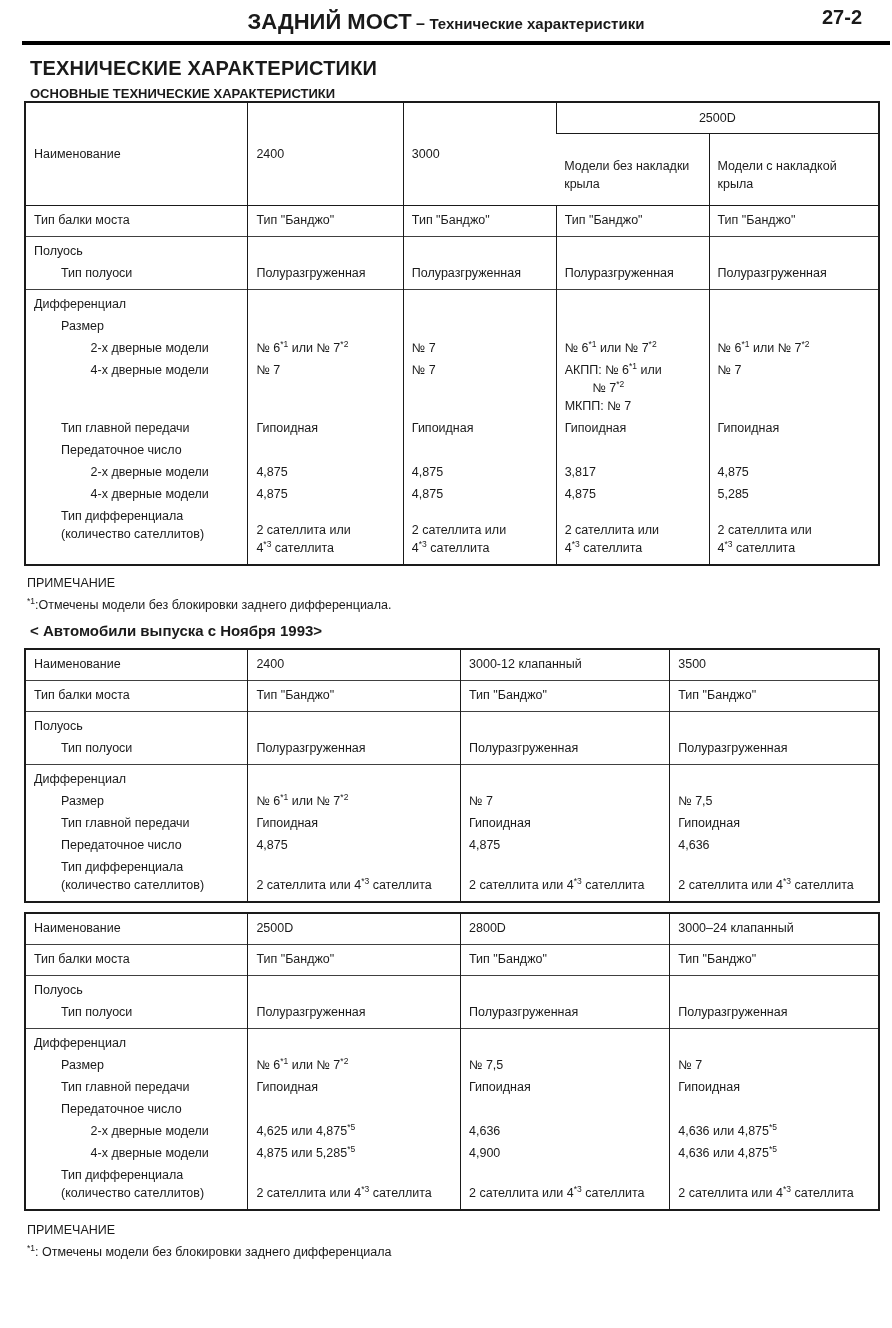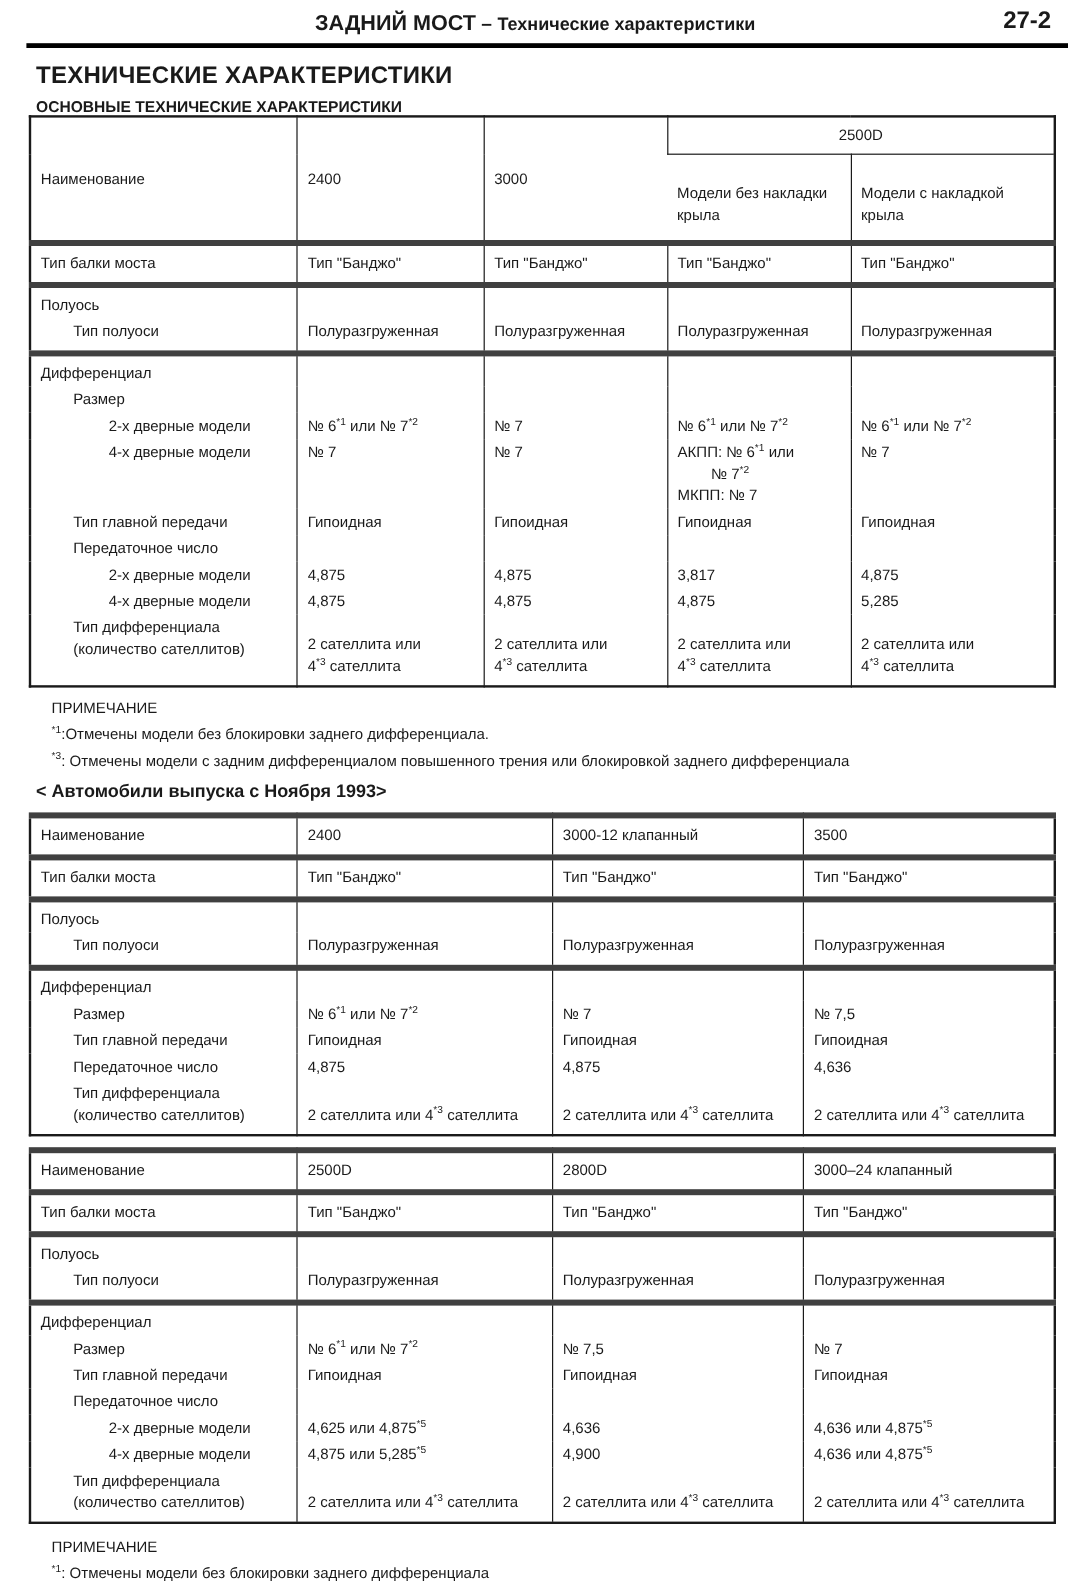--- a/index.html
+++ b/index.html
@@ -6,24 +6,24 @@
   body{
     width:892px;height:1328px;overflow:hidden;
     background:#ffffff;color:#1a1a1a;
     font-family:"Liberation Sans","DejaVu Sans",sans-serif;
   }
   .page{position:relative;width:892px;height:1328px;background:#fff;}
 
   
   .doc-header{position:relative;padding-top:9px;}
   .header-title{text-align:center;font-weight:bold;}
-  .ht-main{font-size:18px;}
+  .ht-main{font-size:22px;}
   .ht-sep{font-size:16px;}
   .ht-sub{font-size:15px;}
-  .page-number{position:absolute;top:6px;right:16px;font-size:20px;font-weight:bold;}
+  .page-number{position:absolute;top:6px;right:30px;font-size:20px;font-weight:bold;}
   .header-rule{height:4px;background:#000;margin:6px 0 0 22px;width:868px;}
 
   
   h1{margin:12px 0 0 30px;font-size:20px;font-weight:bold;letter-spacing:.2px;}
   h2{margin:6px 0 0 30px;font-size:13px;font-weight:bold;}
   .section-label{margin:6px 0 6px 30px;font-size:13.5px;font-weight:bold;}
   .section-label.sl2{font-size:15px;margin-top:6px;margin-bottom:9px;}
 
   
   .table-host{margin:0;}
@@ -34,36 +34,36 @@
     font-size:12.5px;color:#1a1a1a;
     border:2px solid #1a1a1a;
   }
   .spec th,.spec td{
     border-left:1px solid #1a1a1a;
     padding:2px 8px;vertical-align:top;text-align:left;
     font-weight:normal;line-height:18px;word-wrap:break-word;
   }
   .spec th:first-child,.spec td:first-child{border-left:none;}
   .spec thead{border-bottom:1px solid #1a1a1a;}
-  .spec tbody{border-top:5px solid #404040;}
+  .spec tbody{border-top:1px solid #404040;}
   .spec th.rowspan-cell{vertical-align:middle;}
   .spec th.group-cell{
     text-align:center;vertical-align:middle;
     border-bottom:1px solid #1a1a1a;height:26px;
   }
   .spec th.sub-cell{vertical-align:top;padding-top:23px;height:46px;}
   .spec tr.sec-first > td{padding-top:5px;}
   .spec tr.sec-last > td{padding-bottom:7px;}
   .spec td.ind1{padding-left:35px;}
   .spec td.ind2{padding-left:34px;text-align:center;}
   .spec td.vb{vertical-align:bottom;}
   sup{font-size:8.5px;line-height:0;vertical-align:super;}
 
   
-  .notes{margin:7px 0 0 43px;font-size:12.5px;}
+  .notes{margin:7px 0 0 27px;font-size:12.5px;}
   .notes-title{line-height:20px;margin-bottom:1px;}
   .note-line{line-height:22px;}
   .notes.n2{margin-top:9px;}
 </style>
 </head>
 <body>
 
 <div class="page">
 
   <header class="doc-header">
@@ -190,21 +190,20 @@
             <td class="val vb">2 сателлита или<br>4<sup>*3</sup> сателлита</td>
             <td class="val vb">2 сателлита или<br>4<sup>*3</sup> сателлита</td>
           </tr>
         </tbody>
       </table>
     </div>
 
   <div class="notes">
     <div class="notes-title">ПРИМЕЧАНИЕ</div>
     <div class="note-line"><sup>*1</sup>:Отмечены модели без блокировки заднего дифференциала.</div>
-    <div class="note-line"><sup>*3</sup>: Отмечены модели с задним дифференциалом повышенного трения или блокировкой заднего дифференциала</div>
   </div>
 
   <div class="section-label sl2">&lt; Автомобили выпуска с Ноября 1993&gt;</div>
 
   <div class="table-host">
       <table class="spec">
         <colgroup>
           <col style="width: 26.1%;">
           <col style="width: 24.9%;">
           <col style="width: 24.5%;">

